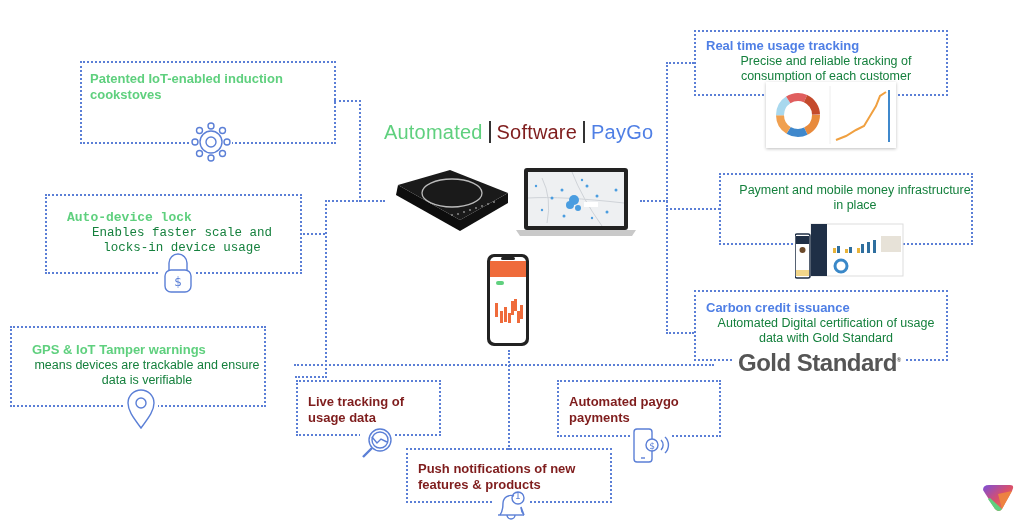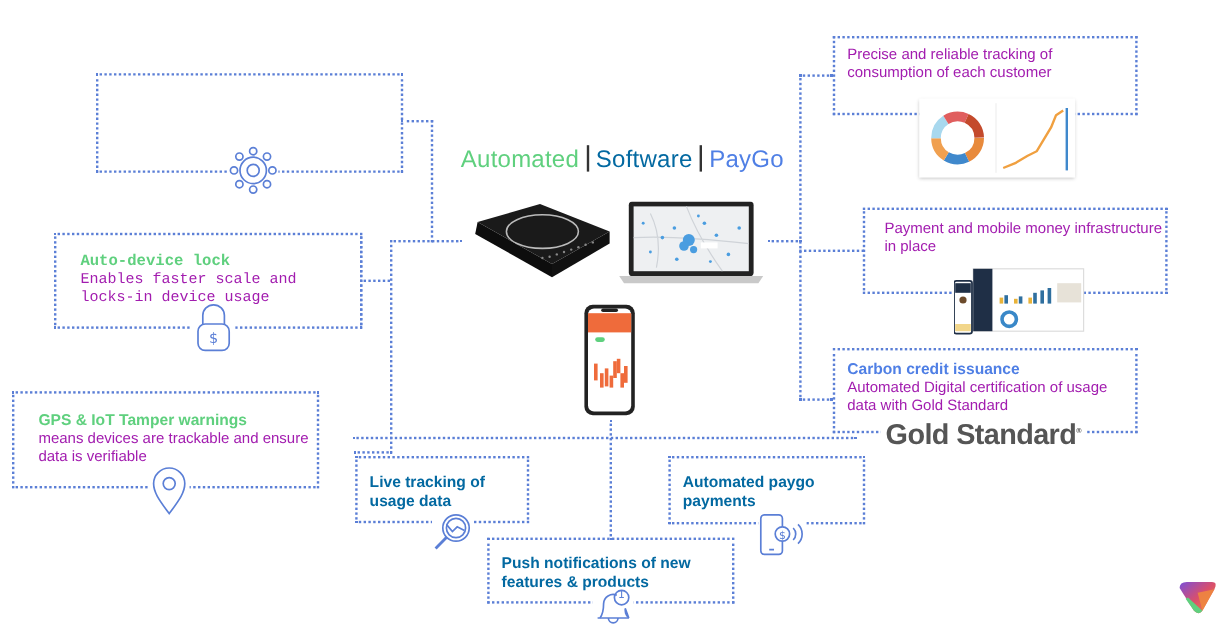--- a/index.html
+++ b/index.html
@@ -3,23 +3,23 @@
 <meta charset="utf-8">
 <style>
   * { box-sizing: border-box; margin: 0; padding: 0; }
   html, body { width: 1024px; height: 527px; background: #ffffff; overflow: hidden; }
   body { position: relative; font-family: "Liberation Sans", "DejaVu Sans", sans-serif; }
   .abs { position: absolute; }
   .box { position: absolute; border: 2px dotted #5b7fd6; }
   .hl { position: absolute; border-top: 2px dotted #5b7fd6; height: 0; }
   .vl { position: absolute; border-left: 2px dotted #5b7fd6; width: 0; }
   .title { font-weight: bold; font-size: 13px; line-height: 16px; }
-  .desc { font-size: 12.5px; line-height: 15px; color: #a21caf; }
+  .desc { font-size: 12.5px; line-height: 15px; color: #15803d; text-align: center; }
   .green { color: #5fd07e; }
-  .orange { color: #0369a1; }
+  .orange { color: #7f1d1d; }
   .blue { color: #4f7fe5; }
   .icon { position: absolute; background: #fff; }
   .headline { font-size: 20px; letter-spacing: 0.2px; }
   .sep { display: inline-block; width: 2px; height: 22px; background: #333; vertical-align: -4px; margin: 0 6px; }
   .shot { position: absolute; background: #fff; box-shadow: 0 1px 3px rgba(0,0,0,0.25); }
 </style>
 </head>
 <body>
 
 <div>
@@ -109,20 +109,21 @@
         <rect x="25" y="48" width="3" height="14"></rect>
         <rect x="28" y="46" width="3" height="12"></rect>
         <rect x="31" y="58" width="3" height="12"></rect>
         <rect x="34" y="52" width="3" height="14"></rect>
     </g>
   </svg>
 </div>
 
 <div class="box" style="left:80px;top:61px;width:256px;height:83px;">
   <div style="position:absolute;left:8px;top:8px;width:240px;">
+    <div class="title green">Patented IoT-enabled induction cookstoves</div>
   </div>
 </div>
 <div class="icon" style="left:190px;top:121px;width:42px;height:42px;">
   <svg width="42" height="42" viewBox="0 0 42 42" fill="none" stroke="#5b7fd6" stroke-width="1.4">
     <circle cx="21" cy="21" r="5"></circle>
     <circle cx="21" cy="21" r="11"></circle>
     <circle cx="21" cy="5" r="3"></circle>
       <circle cx="21" cy="37" r="3"></circle>
       <circle cx="5" cy="21" r="3"></circle>
       <circle cx="37" cy="21" r="3"></circle>
@@ -201,20 +202,21 @@
     <line x1="9" y1="30" x2="13" y2="30"></line>
     <circle cx="20" cy="17" r="6" fill="#fff"></circle>
     <text x="20" y="21" font-size="9" text-anchor="middle" fill="#5b7fd6" stroke="none" font-family="DejaVu Sans, sans-serif">$</text>
     <path d="M29 12 A7 7 0 0 1 29 22"></path>
     <path d="M33 9 A11 11 0 0 1 33 25"></path>
   </svg>
 </div>
 
 <div class="box" style="left:694px;top:30px;width:254px;height:66px;">
   <div style="position:absolute;left:10px;top:6px;width:240px;">
+    <div class="title blue">Real time usage tracking</div>
     <div class="desc">Precise and reliable tracking of consumption of each customer</div>
   </div>
 </div>
 <div class="shot" style="left:766px;top:82px;width:130px;height:66px;">
   <svg width="130" height="66" viewBox="0 0 130 66">
     <g transform="translate(32,33)" fill="none" stroke-width="8">
       <circle r="18" stroke="#e88a3c" stroke-dasharray="20 200"></circle>
       <circle r="18" stroke="#3f88cc" stroke-dasharray="18 200" stroke-dashoffset="-20"></circle>
       <circle r="18" stroke="#f0a050" stroke-dasharray="18 200" stroke-dashoffset="-38"></circle>
       <circle r="18" stroke="#a8d8ee" stroke-dasharray="18 200" stroke-dashoffset="-56"></circle>

